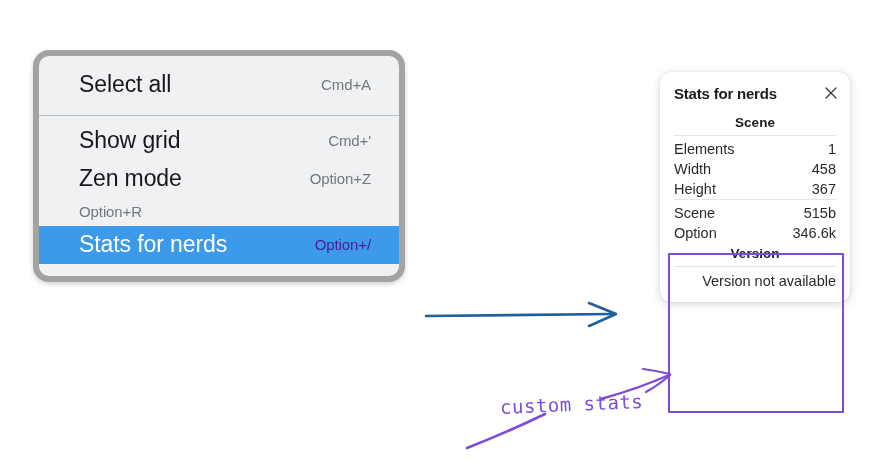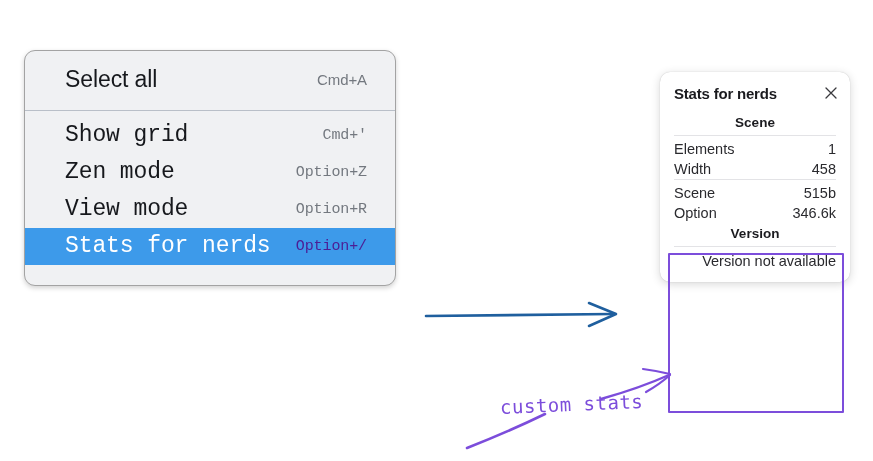--- a/index.html
+++ b/index.html
@@ -12,35 +12,35 @@
     height: 461px;
     position: relative;
     overflow: hidden;
     font-family: "Liberation Sans", sans-serif;
     -webkit-font-smoothing: antialiased;
   }
 
   
   #context-menu {
     position: absolute;
-    left: 24px;
+    left: 33px;
     top: 50px;
     width: 372px;
     background: #f0f1f3;
-    border: 1px solid #a3a3a3;
-    border-radius: 11px;
+    border: 6px solid #a3a3a3;
+    border-radius: 16px;
     box-shadow: 0 2px 5px rgba(0,0,0,0.18);
     overflow: hidden;
     box-sizing: border-box;
   }
   .menu-group {
     padding: 6px 0;
   }
   .menu-group.group-top { padding: 10px 0 11px 0; }
-  .menu-group.group-bottom { padding: 6px 0 20px 0; font-family: Liberation Mono, monospace; }
+  .menu-group.group-bottom { padding: 6px 0 12px 0; }
   .menu-sep {
     height: 1px;
     background: #b9bfc8;
     width: 100%;
   }
   .menu-item {
     display: flex;
     align-items: center;
     justify-content: space-between;
     padding: 5px 28px 6px 40px;
@@ -186,21 +186,20 @@
   <div class="menu-group group-bottom">
     <div class="menu-item">
       <span class="mi-label">Show grid</span>
       <span class="mi-shortcut">Cmd+'</span>
     </div>
     <div class="menu-item">
       <span class="mi-label">Zen mode</span>
       <span class="mi-shortcut">Option+Z</span>
     </div>
     <div class="menu-item">
-      <span class="mi-label">View mode</span>
       <span class="mi-shortcut">Option+R</span>
     </div>
     <div class="menu-item selected">
       <span class="mi-label">Stats for nerds</span>
       <span class="mi-shortcut">Option+/</span>
     </div>
   </div>
 
 </div>
 
@@ -219,20 +218,24 @@
     <div class="sp-section-head">Scene</div>
     <div class="sp-divider"></div>
     <div class="sp-row">
       <span class="sp-key">Elements</span>
       <span class="sp-val">1</span>
     </div>
     <div class="sp-row">
       <span class="sp-key">Width</span>
       <span class="sp-val">458</span>
     </div>
+    <div class="sp-row">
+      <span class="sp-key">Height</span>
+      <span class="sp-val">367</span>
+    </div>
   </div>
 
   <div>
     <div class="sp-divider"></div>
     <div class="sp-row">
       <span class="sp-key">Scene</span>
       <span class="sp-val">515b</span>
     </div>
     <div class="sp-row">
       <span class="sp-key">Option</span>

